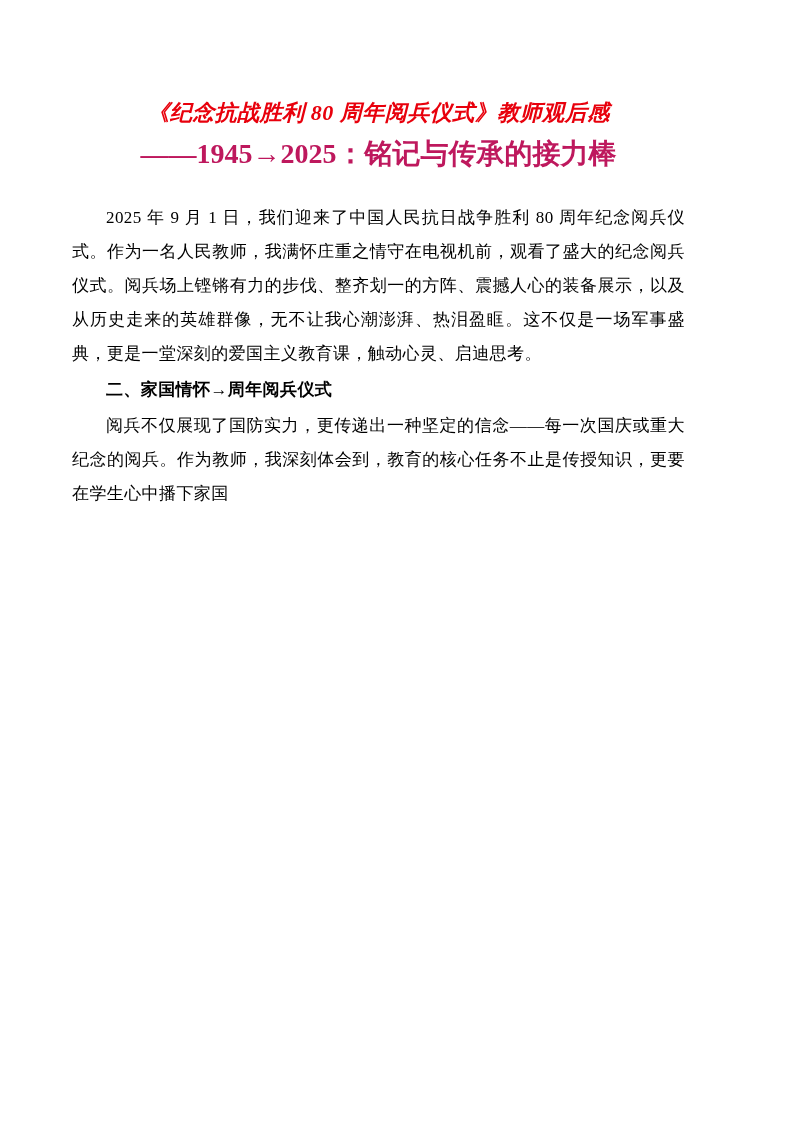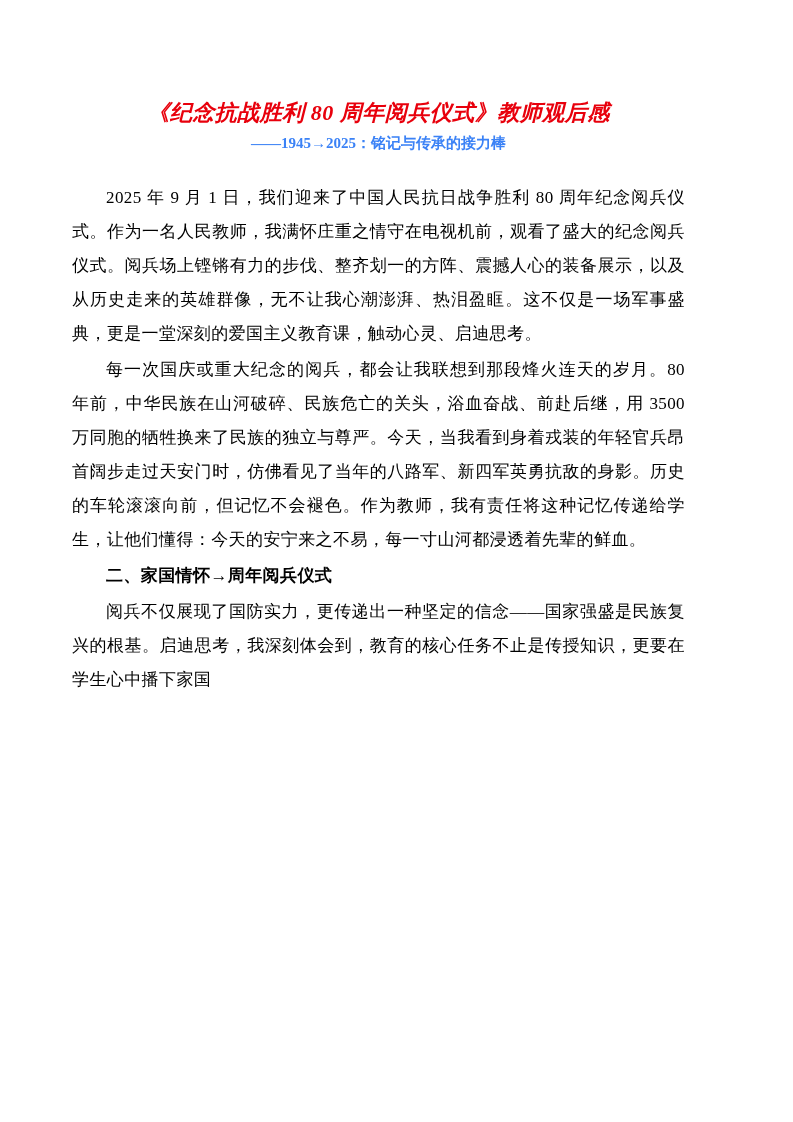--- a/index.html
+++ b/index.html
@@ -27,23 +27,23 @@
     font-weight: bold;
     color: #e8000c;
     letter-spacing: 0.5px;
     line-height: 1.55;
     margin: 0 0 2px 0;
     font-family: "Liberation Serif", "DejaVu Serif", serif;
     font-style: italic;
   }
   .doc-subtitle {
     text-align: center;
-    font-size: 15px;
+    font-size: 28px;
     font-weight: bold;
-    color: #3b82f6;
+    color: #be185d;
     line-height: 1.55;
     margin: 0 0 26px 0;
   }
   p.body-text {
     font-size: 17px;
     line-height: 2.0;
     text-align: justify;
     text-justify: inter-ideograph;
     margin: 0 0 2px 0;
     text-indent: 2em;
@@ -61,18 +61,17 @@
 </head>
 <body>
 
 <div class="page">
   <h1 class="doc-title">《纪念抗战胜利 80 周年阅兵仪式》教师观后感</h1>
   <h2 class="doc-subtitle">——1945→2025：铭记与传承的接力棒</h2>
 
   <p class="body-text">2025 年 9 月 1 日，我们迎来了中国人民抗日战争胜利 80 周年纪念阅兵仪式。作为一名人民教师，我满怀庄重之情守在电视机前，观看了盛大的纪念阅兵仪式。阅兵场上铿锵有力的步伐、整齐划一的方阵、震撼人心的装备展示，以及从历史走来的英雄群像，无不让我心潮澎湃、热泪盈眶。这不仅是一场军事盛典，更是一堂深刻的爱国主义教育课，触动心灵、启迪思考。</p>
 
 
-  <p class="body-text">每一次国庆或重大纪念的阅兵，都会让我联想到那段烽火连天的岁月。80 年前，中华民族在山河破碎、民族危亡的关头，浴血奋战、前赴后继，用 3500 万同胞的牺牲换来了民族的独立与尊严。今天，当我看到身着戎装的年轻官兵昂首阔步走过天安门时，仿佛看见了当年的八路军、新四军英勇抗敌的身影。历史的车轮滚滚向前，但记忆不会褪色。作为教师，我有责任将这种记忆传递给学生，让他们懂得：今天的安宁来之不易，每一寸山河都浸透着先辈的鲜血。</p>
 
   <h2 class="section-head">二、家国情怀→周年阅兵仪式</h2>
 
-  <p class="body-text">阅兵不仅展现了国防实力，更传递出一种坚定的信念——国家强盛是民族复兴的根基。启迪思考，我深刻体会到，教育的核心任务不止是传授知识，更要在学生心中播下家国</p>
+  <p class="body-text">阅兵不仅展现了国防实力，更传递出一种坚定的信念——每一次国庆或重大纪念的阅兵。作为教师，我深刻体会到，教育的核心任务不止是传授知识，更要在学生心中播下家国</p>
 </div>
 
 </body></html>

